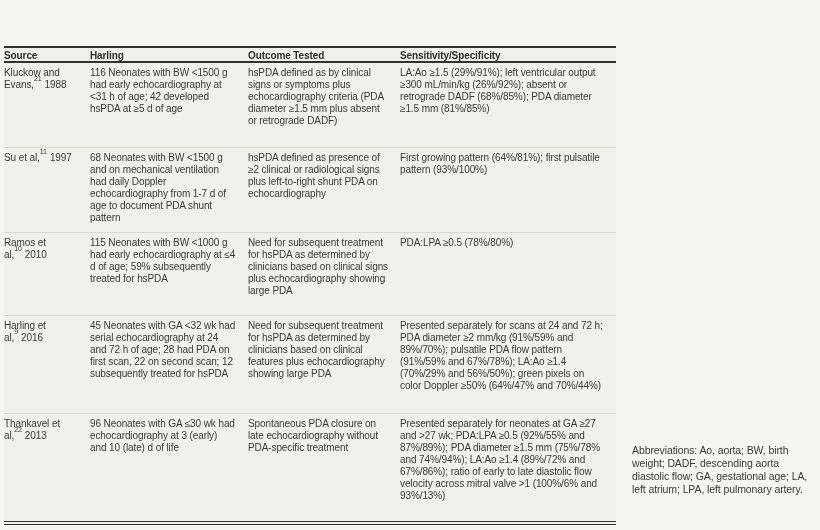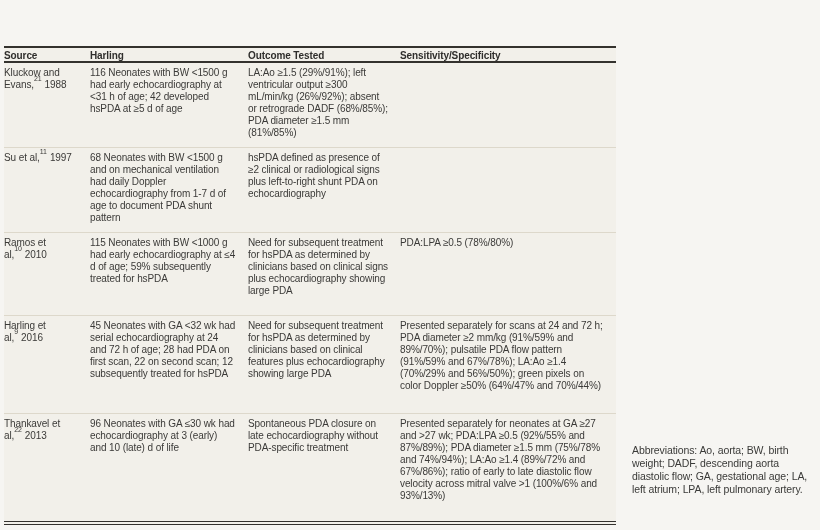--- a/index.html
+++ b/index.html
@@ -61,27 +61,29 @@
   <div class="thead">
     <div class="th">Source</div>
     <div class="th">Harling</div>
     <div class="th">Outcome Tested</div>
     <div class="th">Sensitivity/Specificity</div>
   </div>
 
   <div class="row r1">
     <div class="cell"><span>Kluckow and Evans,</span><sup class="ref">21</sup><span class="src-year">1988</span></div>
     <div class="cell">116 Neonates with BW &lt;1500 g had early echocardiography at &lt;31 h of age; 42 developed hsPDA at ≥5 d of age</div>
+    <div class="cell">hsPDA defined as by clinical signs or symptoms plus echocardiography criteria (PDA diameter ≥1.5 mm plus absent or retrograde DADF)</div>
     <div class="cell">LA:Ao ≥1.5 (29%/91%); left ventricular output ≥300 mL/min/kg (26%/92%); absent or retrograde DADF (68%/85%); PDA diameter ≥1.5 mm (81%/85%)</div>
   </div>
 
   <div class="row r2">
     <div class="cell"><span>Su et al,</span><sup class="ref">11</sup><span class="src-year">1997</span></div>
     <div class="cell">68 Neonates with BW &lt;1500 g and on mechanical ventilation had daily Doppler echocardiography from 1-7 d of age to document PDA shunt pattern</div>
     <div class="cell">hsPDA defined as presence of ≥2 clinical or radiological signs plus left-to-right shunt PDA on echocardiography</div>
+    <div class="cell">First growing pattern (64%/81%); first pulsatile pattern (93%/100%)</div>
   </div>
 
   <div class="row r3">
     <div class="cell"><span>Ramos et al,</span><sup class="ref">10</sup><span class="src-year">2010</span></div>
     <div class="cell">115 Neonates with BW &lt;1000 g had early echocardiography at ≤4 d of age; 59% subsequently treated for hsPDA</div>
     <div class="cell">Need for subsequent treatment for hsPDA as determined by clinicians based on clinical signs plus echocardiography showing large PDA</div>
     <div class="cell">PDA:LPA ≥0.5 (78%/80%)</div>
   </div>
 
   <div class="row r4">

